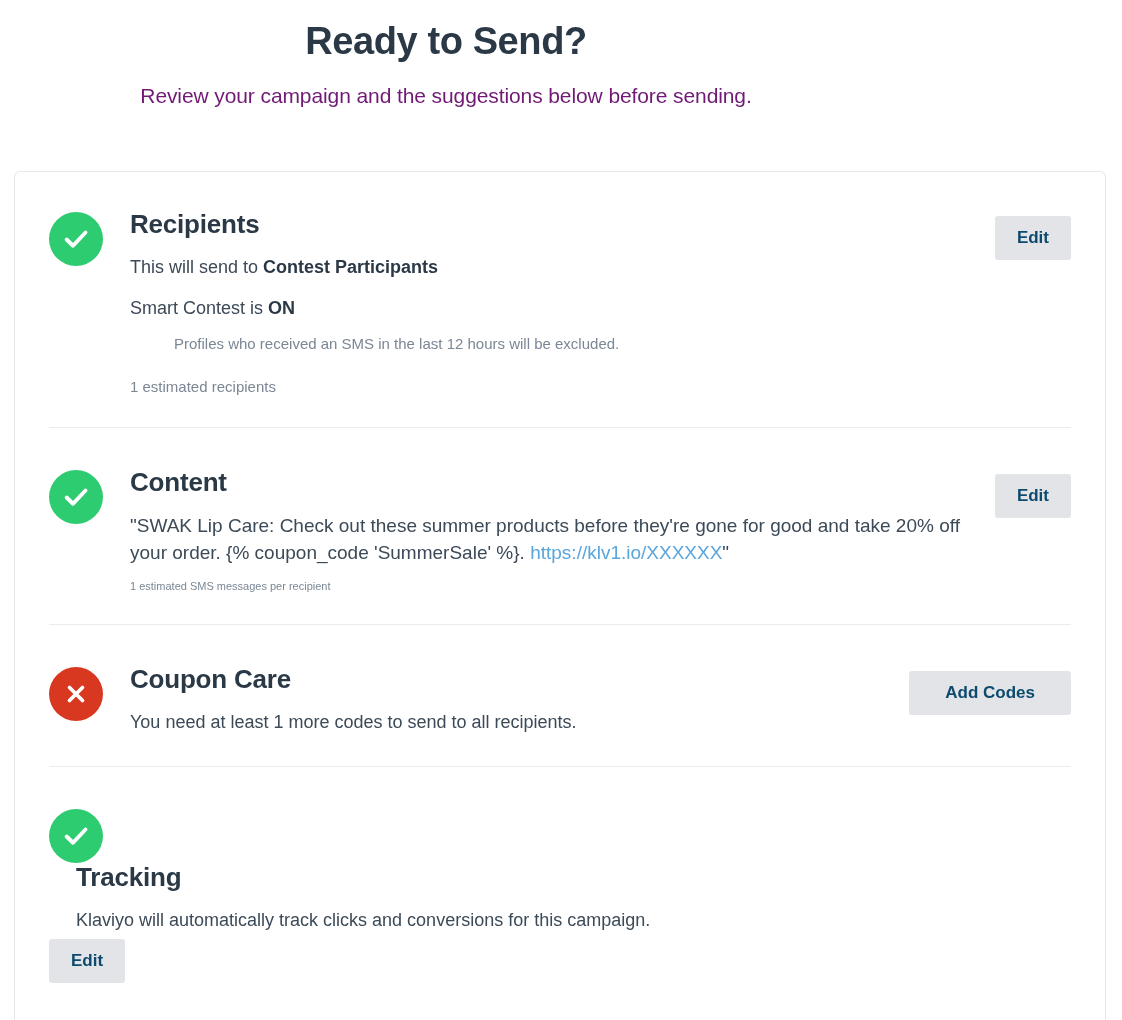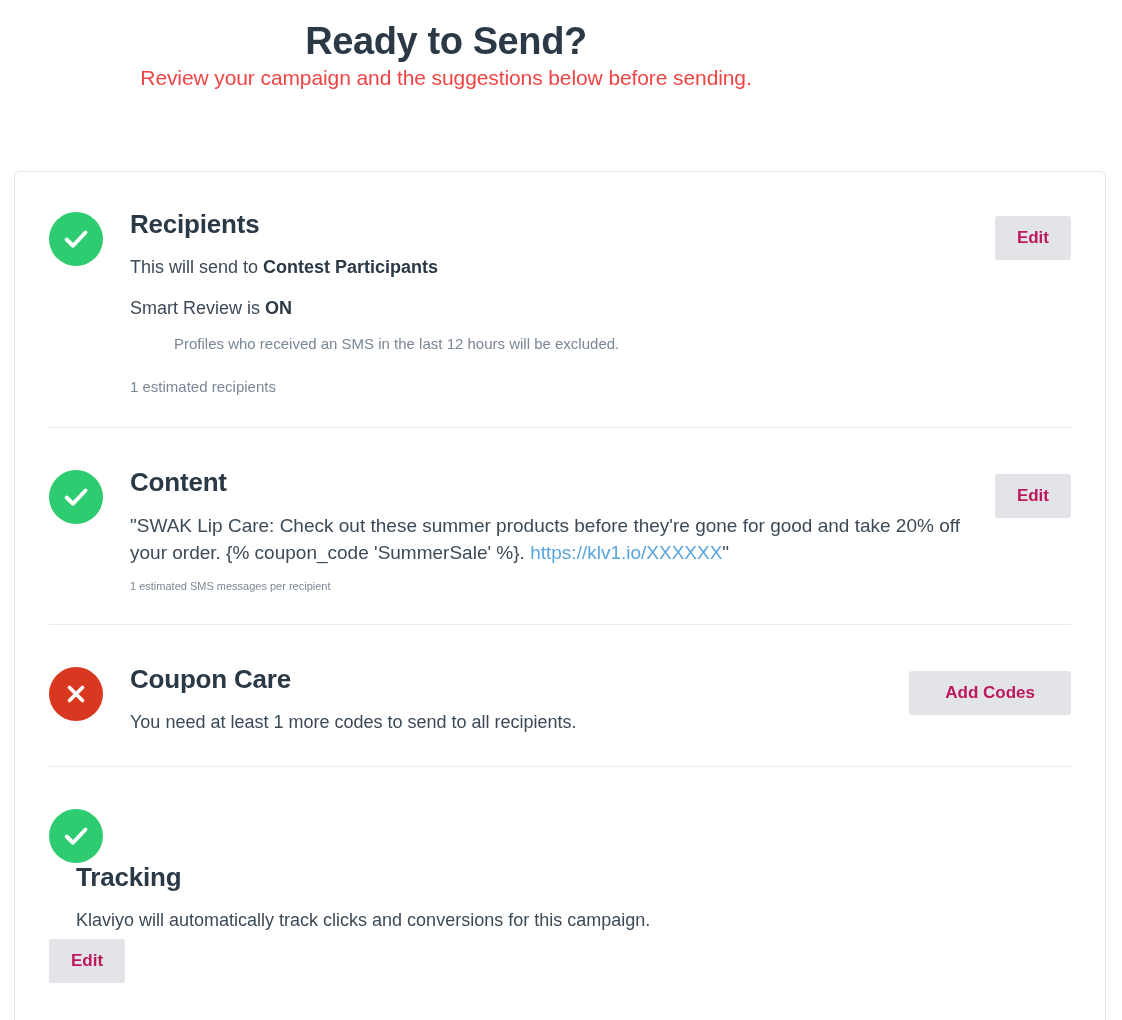--- a/index.html
+++ b/index.html
@@ -23,23 +23,24 @@
     text-align: center;
   }
   .page-title {
     font-size: 38px;
     font-weight: bold;
     color: #2b3947;
     letter-spacing: -0.4px;
     line-height: 1.25;
   }
   .page-subtitle {
+    margin-top: 18px;
     font-size: 21px;
     font-weight: 400;
-    color: #ef4444;
+    color: #701a75;
     letter-spacing: -0.1px;
   }
 
   
   .card {
     position: absolute;
     left: 14px;
     top: 171px;
     width: 1092px;
     min-height: 860px;
@@ -124,21 +125,21 @@
     color: #7b8794;
     margin-top: 13px;
   }
 
   
   .action-btn {
     flex: 0 0 auto;
     background: #e2e4e8;
     border: none;
     border-radius: 3px;
-    color: #be185d;
+    color: #0c4a6e;
     font-family: "Liberation Sans", sans-serif;
     font-size: 17px;
     font-weight: bold;
     padding: 0 22px;
     height: 44px;
     line-height: 44px;
     cursor: pointer;
     margin-top: 6px;
     white-space: nowrap;
   }
@@ -171,21 +172,21 @@
     <div class="section sec-recipients">
       <div class="section-inner">
         <div class="status-icon ok">
           <svg width="30" height="30" viewBox="0 0 24 24" aria-hidden="true">
             <path d="M4.5 12.4 L9.6 17.4 L19.6 6.8" fill="none" stroke="#ffffff" stroke-width="3.1" stroke-linecap="round" stroke-linejoin="round"></path>
           </svg>
         </div>
         <div class="section-body">
           <div class="section-title">Recipients</div>
           <div class="line-primary"><span>This will send to </span><b>Contest Participants</b></div>
-          <div class="line-primary"><span>Smart Review is </span><b>ON</b></div>
+          <div class="line-primary"><span>Smart Contest is </span><b>ON</b></div>
           <div class="line-note">Profiles who received an SMS in the last 12 hours will be excluded.</div>
           <div class="line-meta">1 estimated recipients</div>
         </div>
         <button class="action-btn">Edit</button>
       </div>
     </div>
     <div class="divider"></div>
 
     <div class="section sec-content">
       <div class="section-inner">

